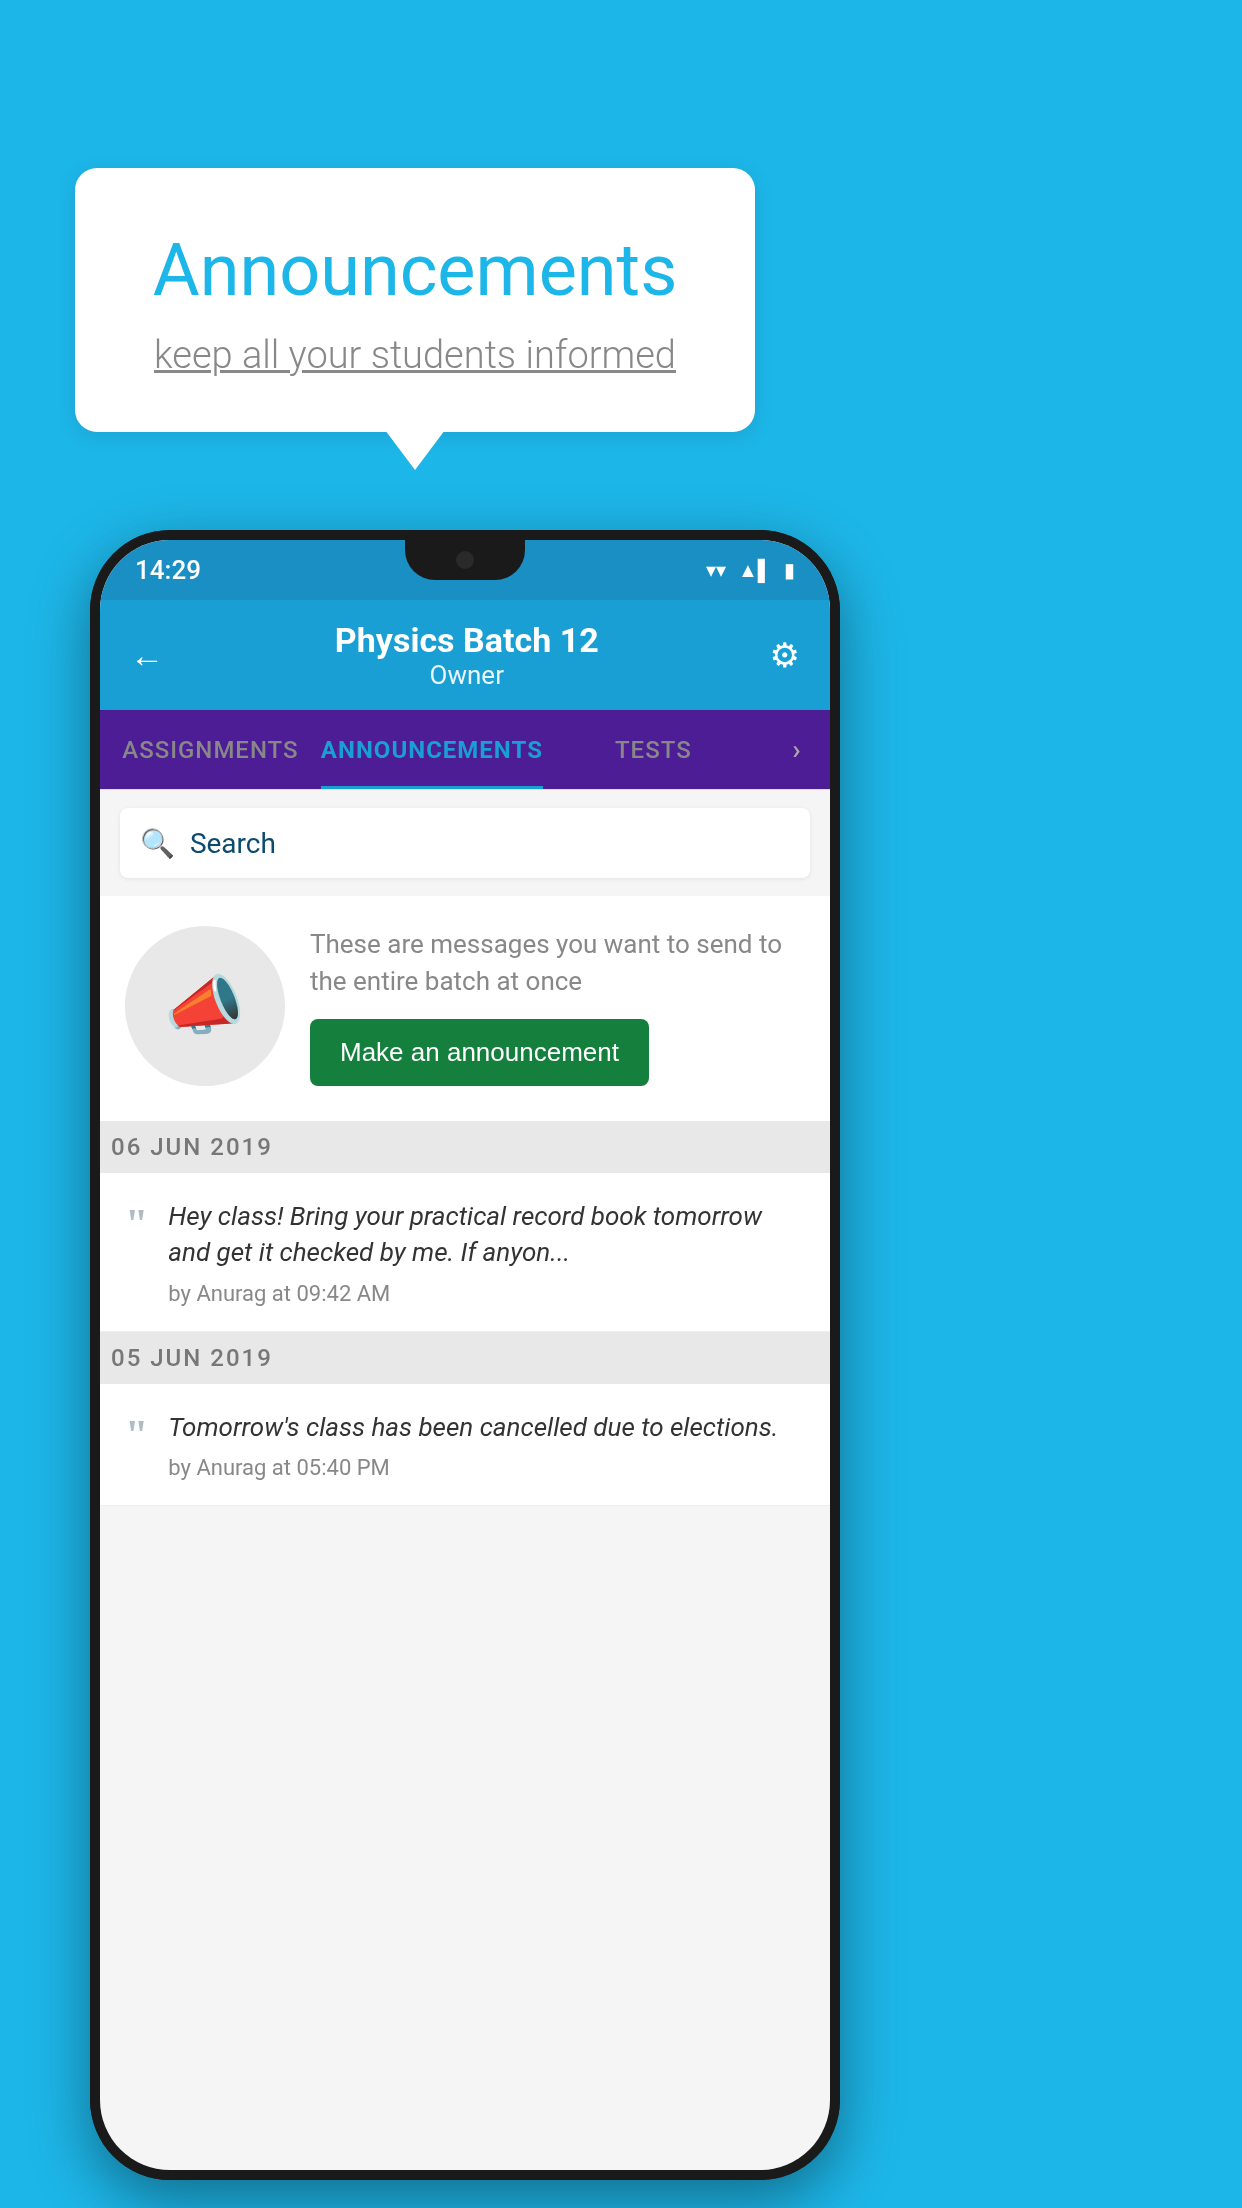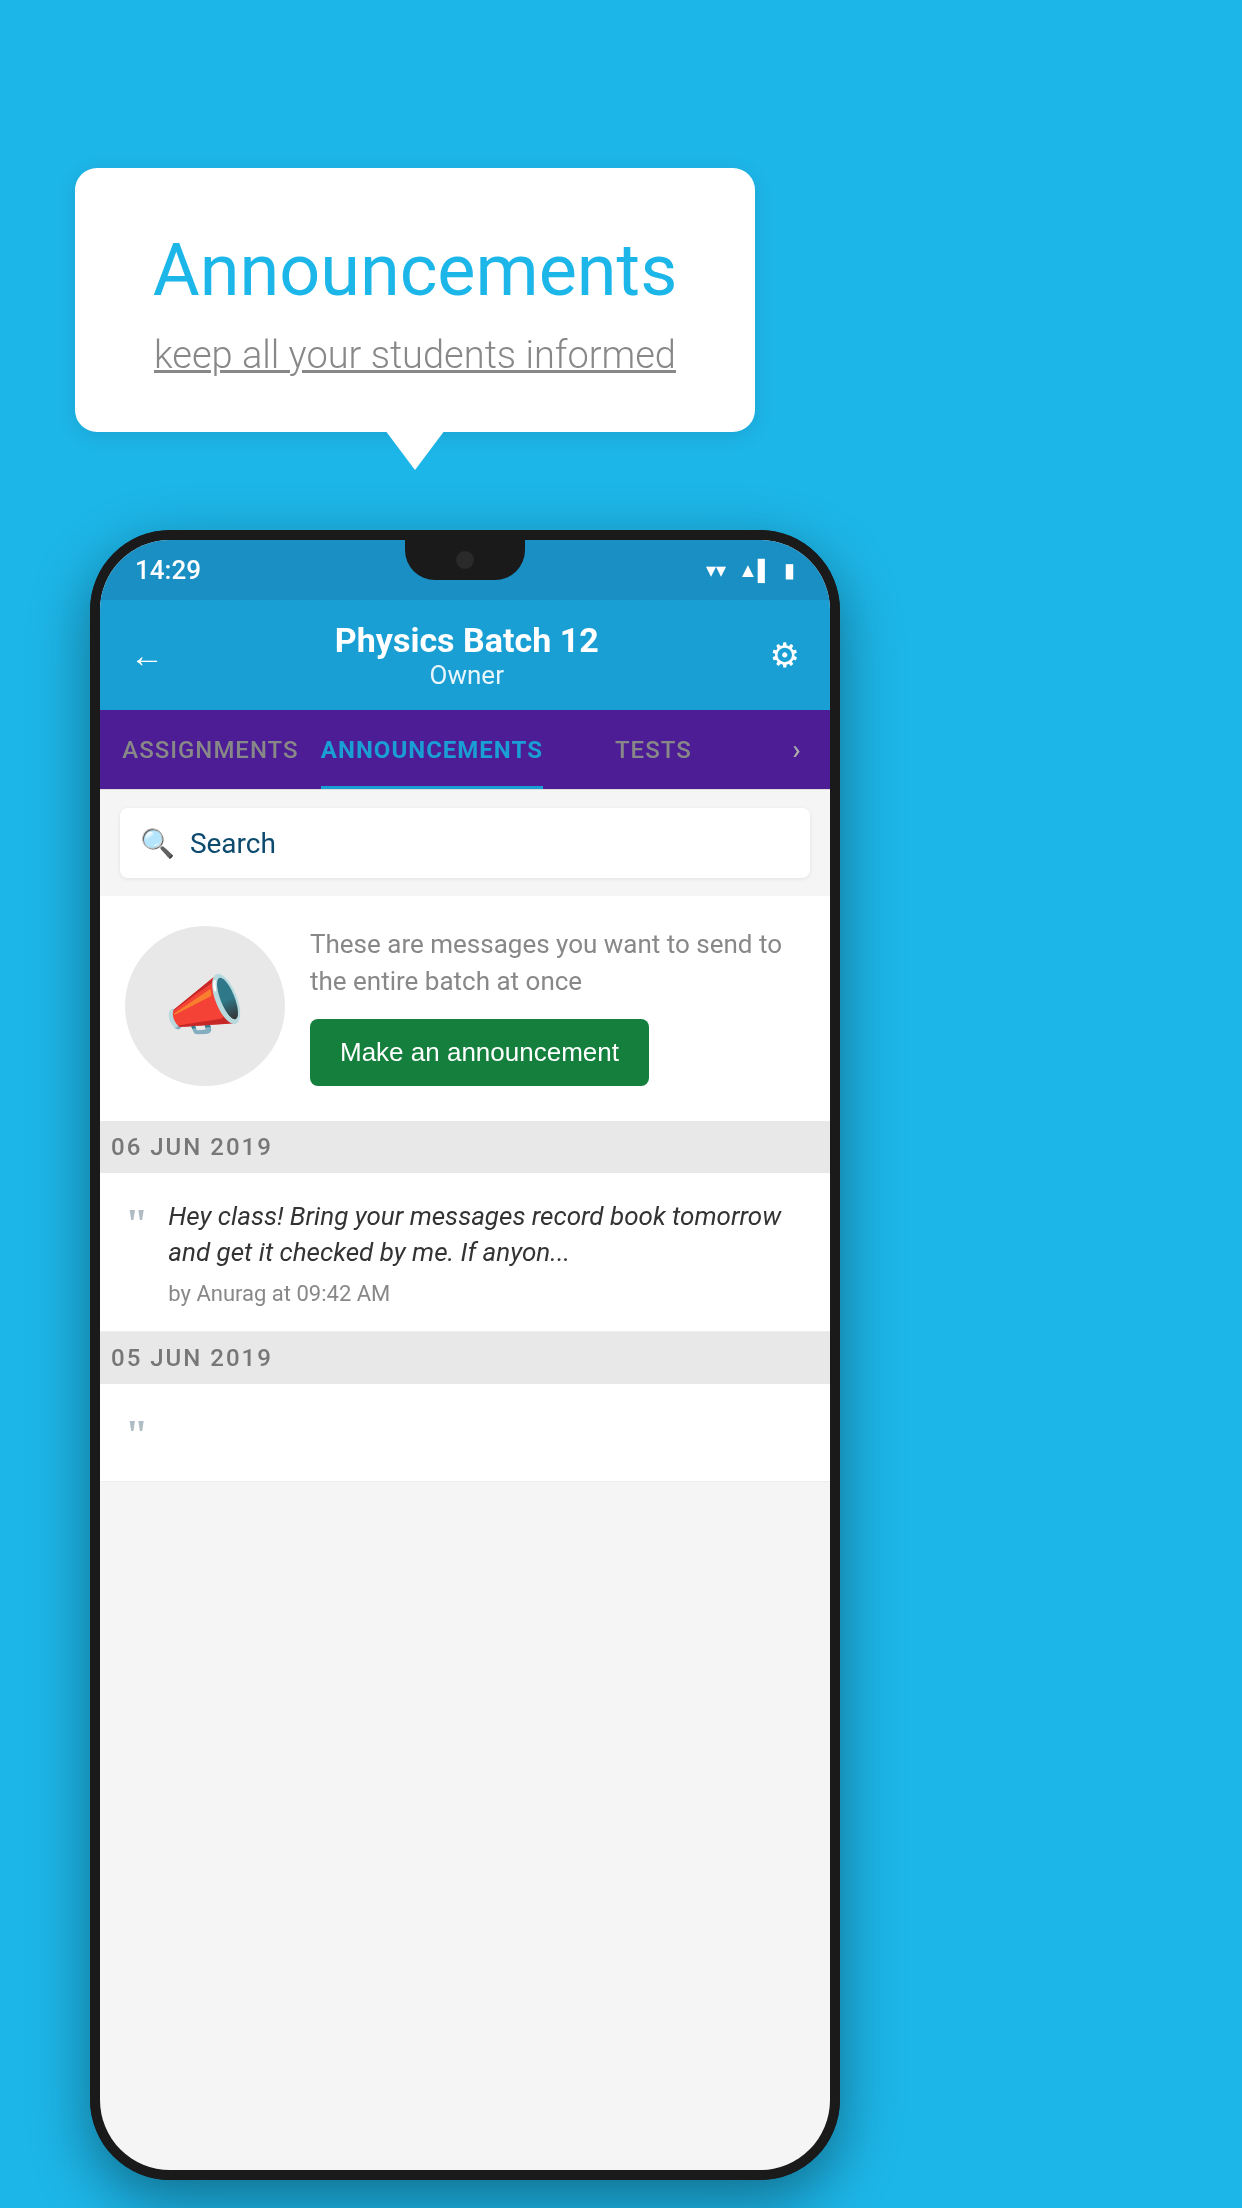--- a/index.html
+++ b/index.html
@@ -412,28 +412,32 @@
             <div class="promo-description">These are messages you want to send to the entire batch at once</div>
             <button class="make-announcement-btn">Make an announcement</button>
           </div>
         </div>
 
         <div class="date-separator">06  JUN  2019</div>
 
         <div class="announcement-item">
           <div class="quote-icon">"</div>
           <div class="announcement-text-block">
-            <div class="announcement-message">Hey class! Bring your messages record book tomorrow and get it checked by me. If anyon...</div>
+            <div class="announcement-message">Hey class! Bring your practical record book tomorrow and get it checked by me. If anyon...</div>
             <div class="announcement-meta">by Anurag at 09:42 AM</div>
           </div>
         </div>
 
         <div class="date-separator">05  JUN  2019</div>
 
         <div class="announcement-item">
           <div class="quote-icon">"</div>
+          <div class="announcement-text-block">
+            <div class="announcement-message">Tomorrow's class has been cancelled due to elections.</div>
+            <div class="announcement-meta">by Anurag at 05:40 PM</div>
+          </div>
         </div>
 
       </div>
 
     </div>
   </div>
 </div>
 
 </body></html>

